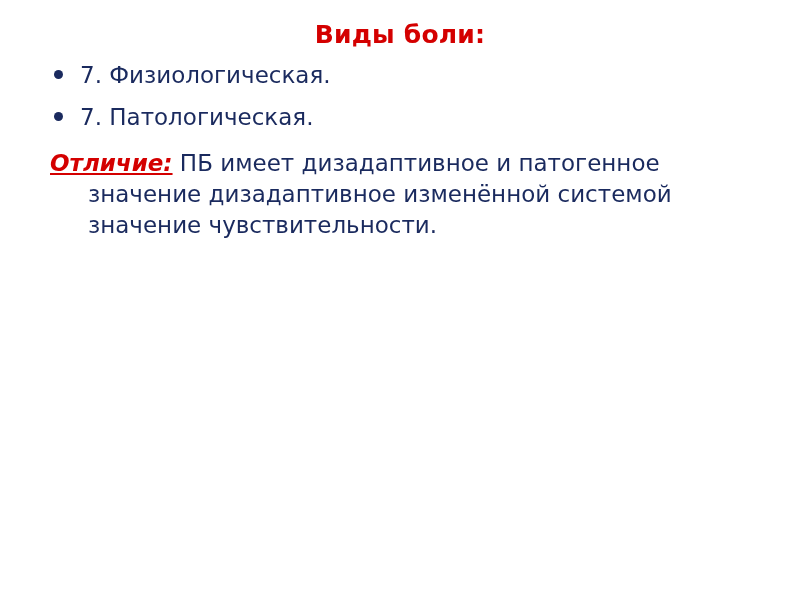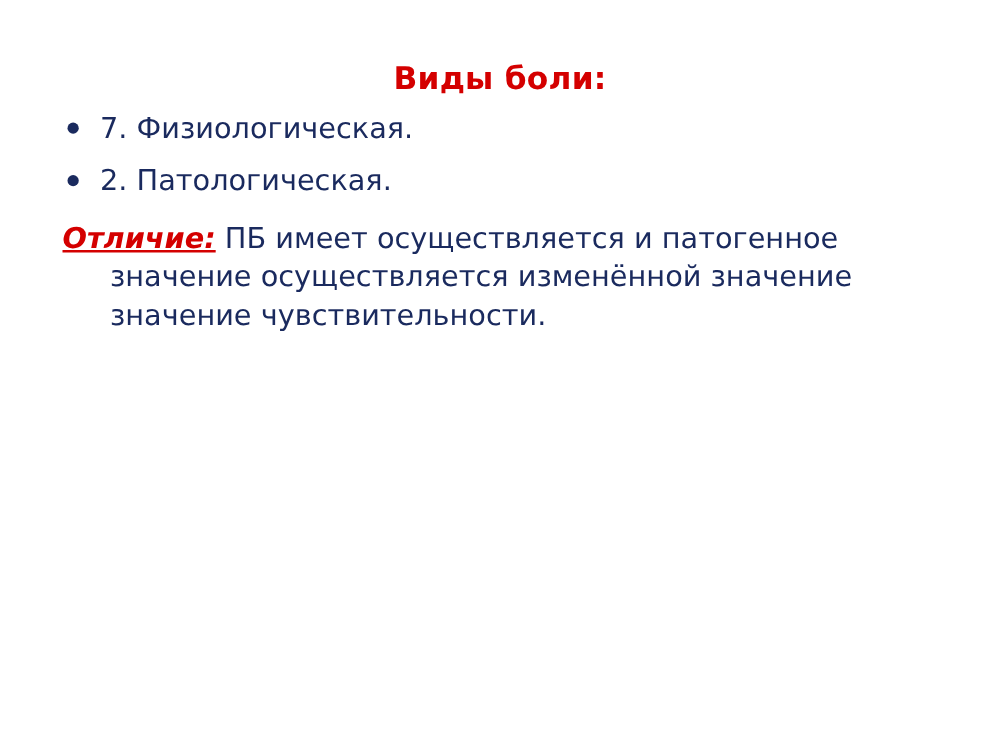--- a/index.html
+++ b/index.html
@@ -11,21 +11,21 @@
     height: 600px;
     background: #ffffff;
     font-family: "DejaVu Sans", sans-serif;
     overflow: hidden;
   }
   .slide {
     position: relative;
     width: 800px;
     height: 600px;
     box-sizing: border-box;
-    padding: 40px 40px 0 40px;
+    padding: 12px 40px 0 40px;
   }
   .slide-title {
     text-align: center;
     color: #d40000;
     font-weight: bold;
     font-size: 25px;
     line-height: 30px;
     margin: 8px 0 6px 0;
     letter-spacing: 0.2px;
   }
@@ -82,23 +82,23 @@
 
   <div class="slide-title">Виды боли:</div>
 
   <ul class="bullet-list">
     <li class="bullet-item">
       <span class="dot"></span>
       <span>7. Физиологическая.</span>
     </li>
     <li class="bullet-item">
       <span class="dot"></span>
-      <span>2. Патологическая.</span>
+      <span>7. Патологическая.</span>
     </li>
   </ul>
 
   <div class="note-block">
-    <span class="lead">Отличие:</span><span class="note-body"> ПБ имеет осуществляется и патогенное</span>
-    <span class="note-cont">значение осуществляется изменённой значение</span>
+    <span class="lead">Отличие:</span><span class="note-body"> ПБ имеет дизадаптивное и патогенное</span>
+    <span class="note-cont">значение дизадаптивное изменённой системой</span>
     <span class="note-cont">значение чувствительности.</span>
   </div>
 
 </div>
 
 </body></html>

